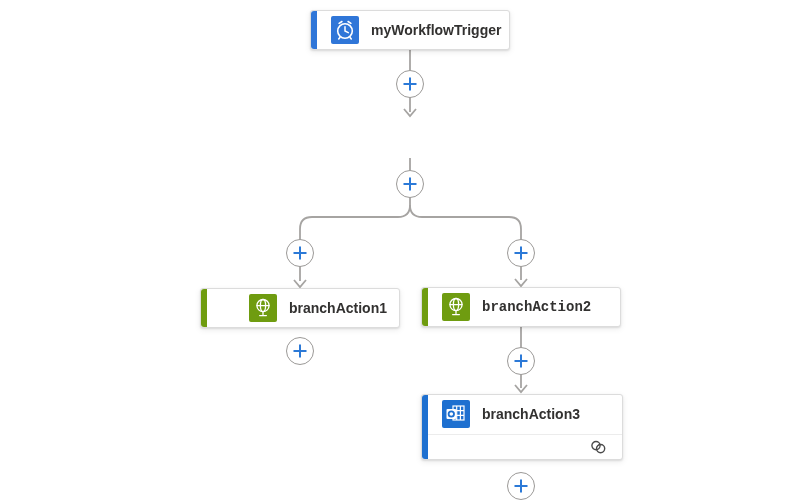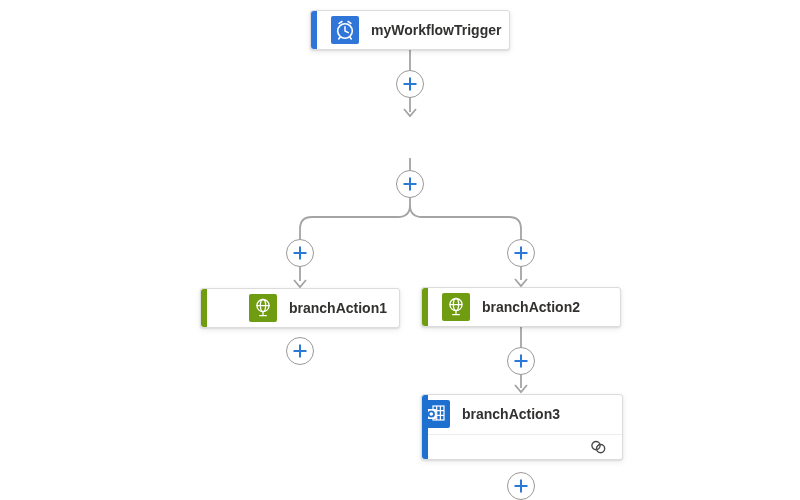--- a/index.html
+++ b/index.html
@@ -13,21 +13,21 @@
   .accent.blue{background:#2f76d8;}
   .accent.green{background:#6f9c10;}
   .accent.oblue{background:#1e70d0;}
   .nicon{width:28px;height:28px;border-radius:2px;flex:0 0 28px;display:flex;align-items:center;justify-content:center;}
   .nicon.blue{background:#2f76d8;}
   .nicon.green{background:#6f9c10;}
   .nicon.oblue{background:#1e70d0;}
   .ntitle{margin-left:12px;font-size:14px;font-weight:bold;color:#323130;white-space:nowrap;}
 
   .node.tall{width:202px;height:66px;flex-direction:column;align-items:stretch;padding:0;}
-  .node.tall .mainrow{height:40px;display:flex;align-items:center;}
+  .node.tall .mainrow{height:40px;display:flex;align-items:center;padding-left:20px;}
   .node.tall .footer{height:25px;border-top:1px solid #ececec;display:flex;align-items:center;
                      justify-content:flex-end;padding-right:13px;}
   .footbtn{border:none;background:transparent;padding:2px;cursor:pointer;display:flex;align-items:center;}
 
   .plus{position:absolute;width:28px;height:28px;border-radius:50%;background:#fff;border:1px solid #9b9997;
         display:flex;align-items:center;justify-content:center;padding:0;cursor:pointer;box-sizing:border-box;}
 </style>
 </head>
 <body>
 
@@ -102,21 +102,21 @@
     </span>
     <span class="ntitle">branchAction1</span>
   </div>
 
   <button class="plus" style="left:286px;top:337px;">
     <svg width="16" height="16" viewBox="0 0 16 16">
         <path d="M8 1.5 V14.5 M1.5 8 H14.5" stroke="#2b79d7" stroke-width="2" fill="none"></path>
       </svg>
   </button>
 
-  <div class="node" style="left:421px;top:287px;">
+  <div class="node" style="left:421px;top:287px;font-family:Liberation Mono, monospace;">
     <span class="accent green"></span>
     <span class="nicon green">
       <svg width="28" height="28" viewBox="0 0 28 28" fill="none" stroke="#fff" stroke-width="1.3" stroke-linecap="round">
         <circle cx="14" cy="11.6" r="6.1"></circle>
         <ellipse cx="14" cy="11.6" rx="2.6" ry="6.1"></ellipse>
         <path d="M8 11.6 H20"></path>
         <path d="M14 17.8 L14 20.4"></path>
         <path d="M10.6 21.6 H17.4"></path>
       </svg>
     </span>

